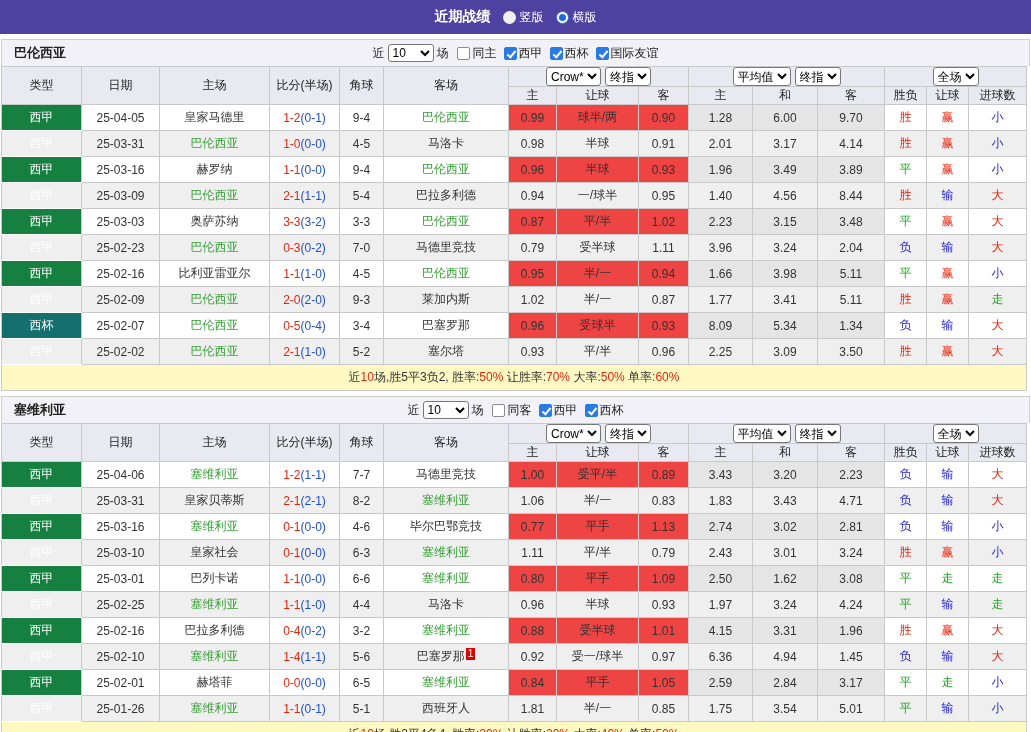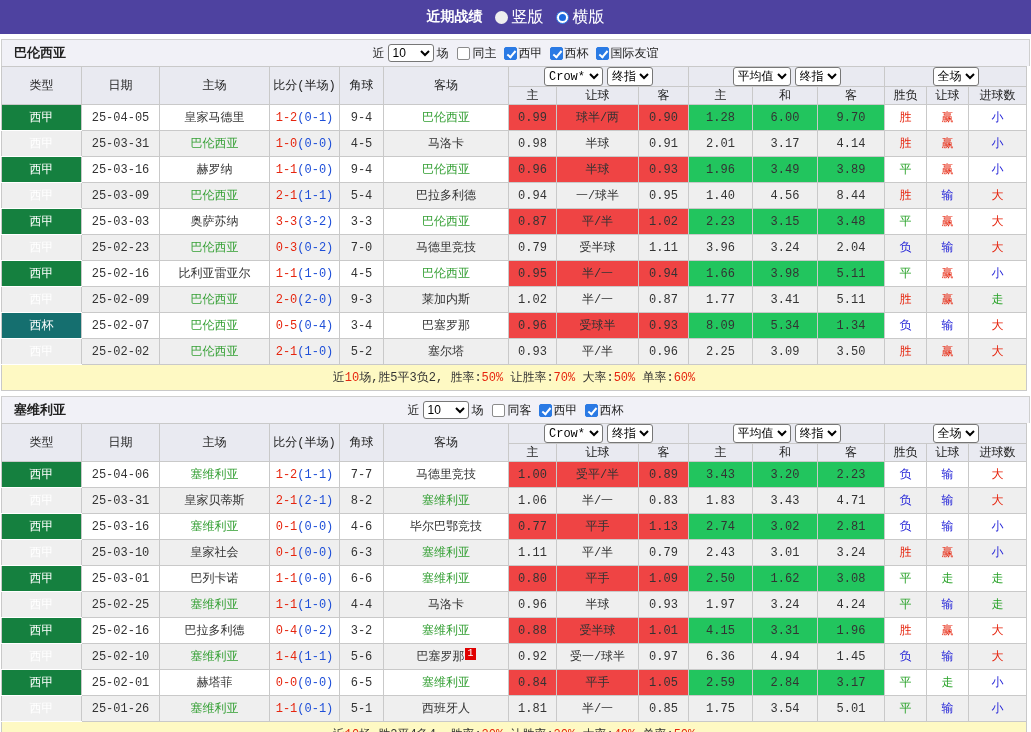--- a/index.html
+++ b/index.html
@@ -4,21 +4,21 @@
 <style>
   * { box-sizing: border-box; }
   body {
     margin: 0; width: 1031px; background: #fff; color: #333;
     font-family: "Liberation Sans", "DejaVu Sans", sans-serif; font-size: 12px;
   }
   
   .topbar { height: 34px; background: #4e42a0; color: #fff;
     display: flex; align-items: center; justify-content: center; gap: 12px; }
   .topbar .title { font-weight: bold; font-size: 14px; }
-  .rlabel { display: inline-flex; align-items: center; gap: 4px; cursor: pointer; font-size: 16px; color:#fff; }
+  .rlabel { display: inline-flex; align-items: center; gap: 4px; cursor: pointer; font-size: 12px; color:#fff; }
   .rdo { position: relative; display: inline-block; width: 13px; height: 13px;
     border-radius: 50%; background: #efefef; }
   .rdo.sel { background: #fff; border: 1px solid #2a7ae4; }
   .rdo.sel::after { content: ""; position: absolute; left: 2px; top: 2px;
     width: 7px; height: 7px; border-radius: 50%; background: #1a6ae0; }
   
   .section { width: 1029px; margin: 5px 1px; }
   .sec-bar { height: 27px; position: relative; display: flex; align-items: center;
     background: #f1f1f7; border: 1px solid #cfcfcf; border-bottom: 0; }
   .sec-team { position: absolute; left: 12px; font-weight: bold; font-size: 13px; color: #222; }
@@ -27,29 +27,29 @@
   .cb { position: relative; display: inline-block; width: 13px; height: 13px;
     background: #fff; border: 1px solid #8b8b8b; border-radius: 2px;
     margin: 0 2px 0 7px; vertical-align: -2px; cursor: pointer; }
   .cb.on { background: #2a7ae4; border-color: #2a7ae4; margin: 0 1px 0 6px; }
   .cb.on::after { content: ""; position: absolute; left: 4px; top: 1px; width: 3px; height: 7px;
     border: solid #fff; border-width: 0 2px 2px 0; transform: rotate(40deg); }
   select.pill { font-family: inherit; font-size: 12px; height: 19px;
     border: 1px solid #777; border-radius: 3px; background: #fff; margin: 0 2px; }
   select.sml { width: 46px; height: 18px; }
   
-  table { border-collapse: collapse; table-layout: fixed; width: 818px; font-family: Liberation Mono, monospace; }
+  table { border-collapse: collapse; table-layout: fixed; width: 818px; }
   th, td { border: 1px solid #c9c9c9; text-align: center; padding: 0;
     white-space: nowrap; overflow: hidden; font-size: 12px; font-weight: normal; }
   thead tr { height: 18px; }
   thead th { background: #e9eaf1; color: #222; }
   tbody tr { height: 26px; }
   tbody tr:nth-child(even) td { background: #efefef; }
   tbody td.crow { background: #ef4444; }
-  tbody td.avg  { background: #22c55e; }
+  tbody td.avg  { background: #e5e5e5; }
   tbody td.lg-green { background: #15803f; color: #fff; border-top-color:#fff; border-bottom-color:#fff; }
   tbody td.lg-teal  { background: #156f6f; color: #fff; border-top-color:#fff; border-bottom-color:#fff; }
   tfoot td.sum { height: 26px; background: #fef9c3; }
   .sc { color: #e6250e; }
   .sh { color: #1d4ed8; }
   .thl { color: #35a035; }
   .tm { color: #333; }
   .c-r { color: #e6250e; }
   .c-b { color: #2626d8; }
   .c-g { color: #28a228; }

